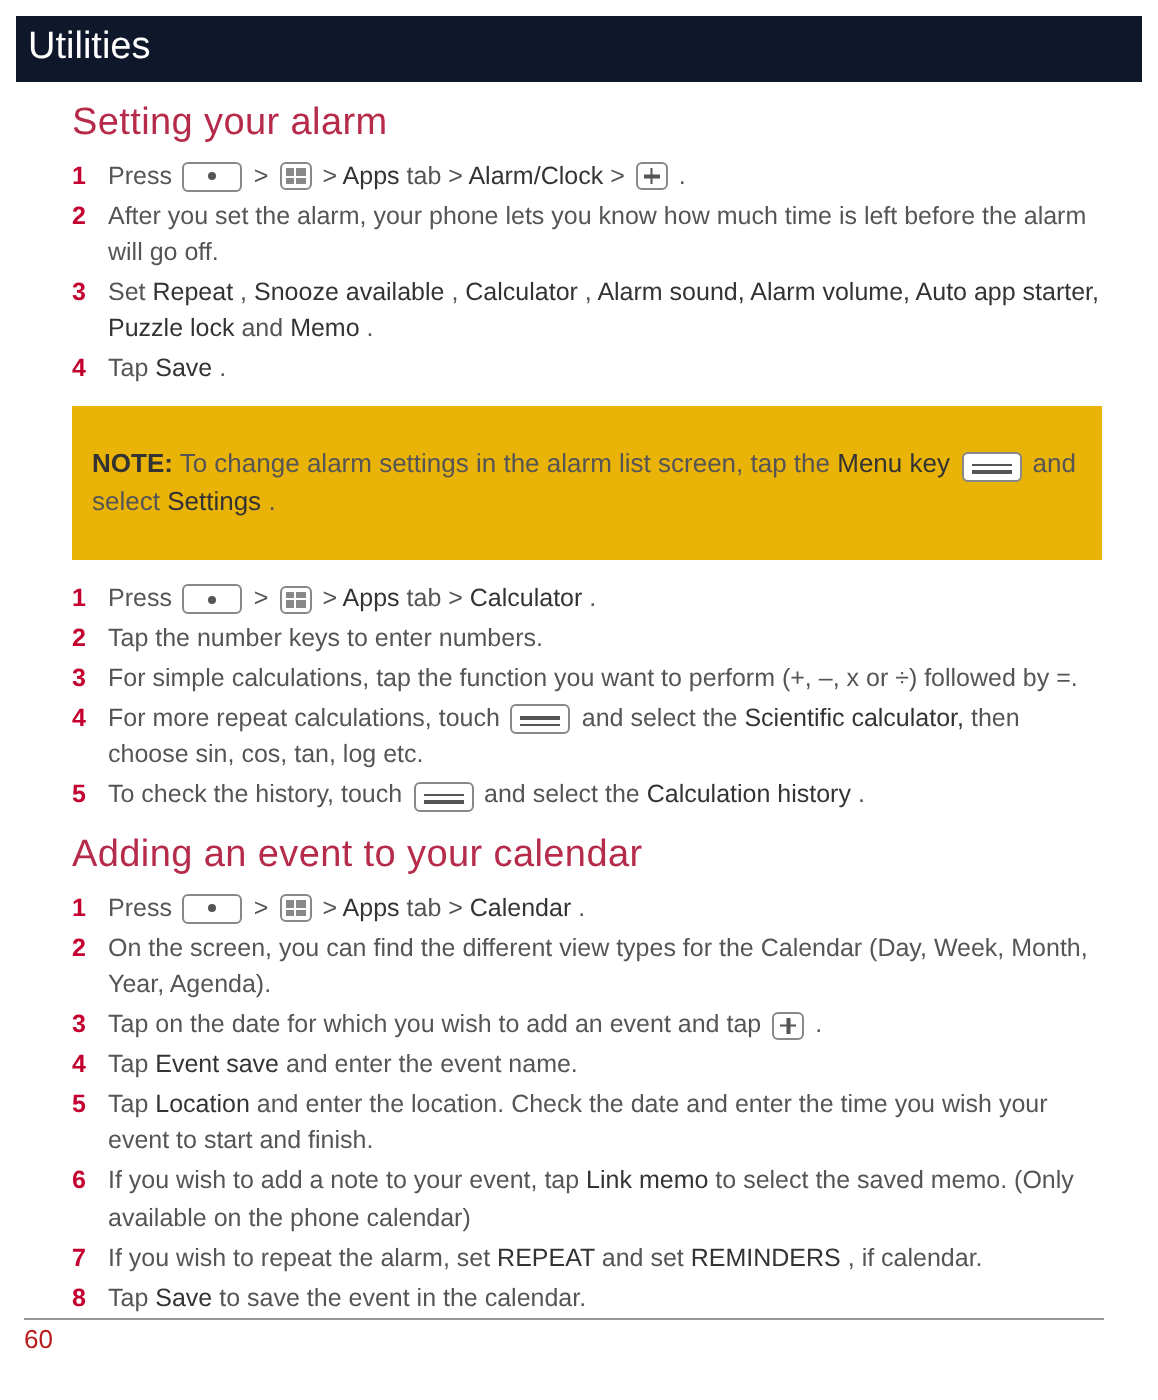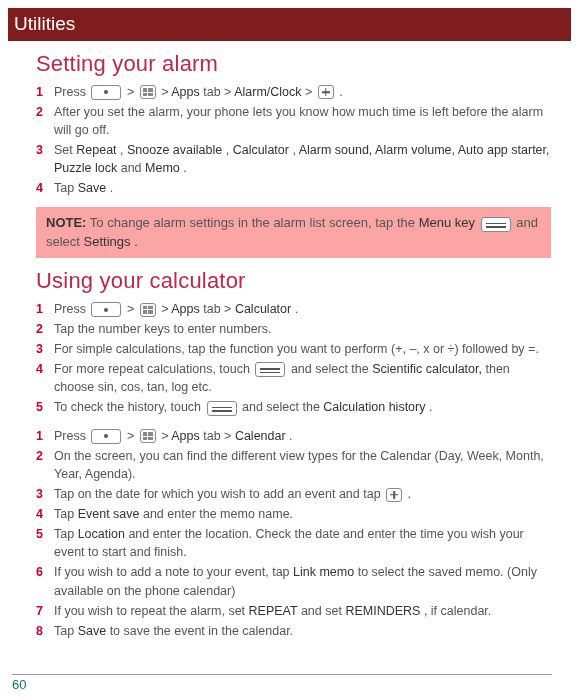--- a/index.html
+++ b/index.html
@@ -7,35 +7,35 @@
     margin: 0;
     padding: 0;
     width: 579px;
     height: 700px;
     font-family: Arial, Helvetica, sans-serif;
     background: #fff;
     color: #444;
     position: relative;
   }
   .chapter-bar {
-    background: #7f1d1d;
+    background: #0f172a;
     color: #fff;
     padding: 4px 8px 4px 6px;
     font-size: 19px;
     line-height: 1.3;
     margin: 8px 8px 0 8px;
     font-weight: 400;
   }
   .content {
     padding: 0 28px 0 36px;
   }
   h2.section {
     color: #b62b4a;
     font-weight: 400;
-    font-size: 22px;
+    font-size: 19px;
     margin: 10px 0 6px 0;
     letter-spacing: 0.2px;
   }
   ol.steps {
     list-style: none;
     padding: 0;
     margin: 0 0 10px 0;
     counter-reset: step;
   }
   ol.steps > li {
@@ -52,22 +52,22 @@
     content: counter(step);
     position: absolute;
     left: 0;
     top: 0;
     color: #c3002f;
     font-weight: 700;
     font-size: 12.5px;
   }
   b, .bold { font-weight: 400; color: #333; }
   .note-box {
-    background: #fca5a5;
-    padding: 7px 10px;
+    background: #eab308;
+    padding: 20px 10px;
     margin: 6px 0 10px 0;
     font-size: 13px;
     line-height: 1.4;
     color: #555;
   }
   .note-box .note-label { font-weight: 700; color: #333; }
   .icon-box {
     display: inline-block;
     vertical-align: middle;
     border: 1px solid #888;
@@ -90,24 +90,24 @@
   .icon-box .plus::before, .icon-box .plus::after {
     content:""; position:absolute; background:#555; left:50%; top:50%; transform:translate(-50%,-50%);
   }
   .icon-box .plus::before { width:8px; height:1.5px; }
   .icon-box .plus::after  { width:1.5px; height:8px; }
   .icon-box .lines { position:absolute; inset:3px 4px; }
   .icon-box .lines span { display:block; height:1.5px; background:#555; margin:2px 0; }
   .icon-box.rounded-btn { width: 30px; height: 15px; border-radius: 3px; }
   .footer {
     position: absolute;
-    bottom: 8px;
+    bottom: 23px;
     left: 12px;
     font-size: 13px;
-    color: #0f766e;
+    color: #b91c1c;
     border-top: 1px solid #999;
     width: 540px;
     padding-top: 2px;
   }
 </style>
 </head>
 <body>
 
 <div class="chapter-bar">Utilities</div>
 
@@ -160,21 +160,20 @@
     <b>Menu key</b>
     <span class="icon-box rounded-btn"><span class="lines">
           <span></span>
           <span></span>
         </span></span>
     <span> and select </span>
     <b>Settings</b>
     <span>.</span>
   </div>
 
-  <h2 class="section">Using your calculator</h2>
   <ol class="steps">
     <li>
       <span>Press </span>
       <span class="icon-box rounded-btn"><span class="dot"></span></span>
       <span> &gt; </span>
       <span class="icon-box small"><span class="grid">
             <span></span>
             <span></span>
             <span></span>
             <span></span>
@@ -202,20 +201,21 @@
       <span class="icon-box rounded-btn"><span class="lines">
             <span></span>
             <span></span>
           </span></span>
       <span> and select the </span>
       <b>Calculation history</b>
       <span>.</span>
     </li>
   </ol>
 
+  <h2 class="section">Adding an event to your calendar</h2>
   <ol class="steps">
     <li>
       <span>Press </span>
       <span class="icon-box rounded-btn"><span class="dot"></span></span>
       <span> &gt; </span>
       <span class="icon-box small"><span class="grid">
             <span></span>
             <span></span>
             <span></span>
             <span></span>
@@ -228,21 +228,21 @@
     </li>
     <li>On the screen, you can find the different view types for the Calendar (Day, Week, Month, Year, Agenda).</li>
     <li>
       <span>Tap on the date for which you wish to add an event and tap </span>
       <span class="icon-box small"><span class="plus"></span></span>
       <span>.</span>
     </li>
     <li>
       <span>Tap </span>
       <b>Event save</b>
-      <span> and enter the memo name.</span>
+      <span> and enter the event name.</span>
     </li>
     <li>
       <span>Tap </span>
       <b>Location</b>
       <span> and enter the location. Check the date and enter the time you wish your event to start and finish.</span>
     </li>
     <li>
       <span>If you wish to add a note to your event, tap </span>
       <b>Link memo</b>
       <span> to select the saved memo. (Only available on the phone calendar)</span>

